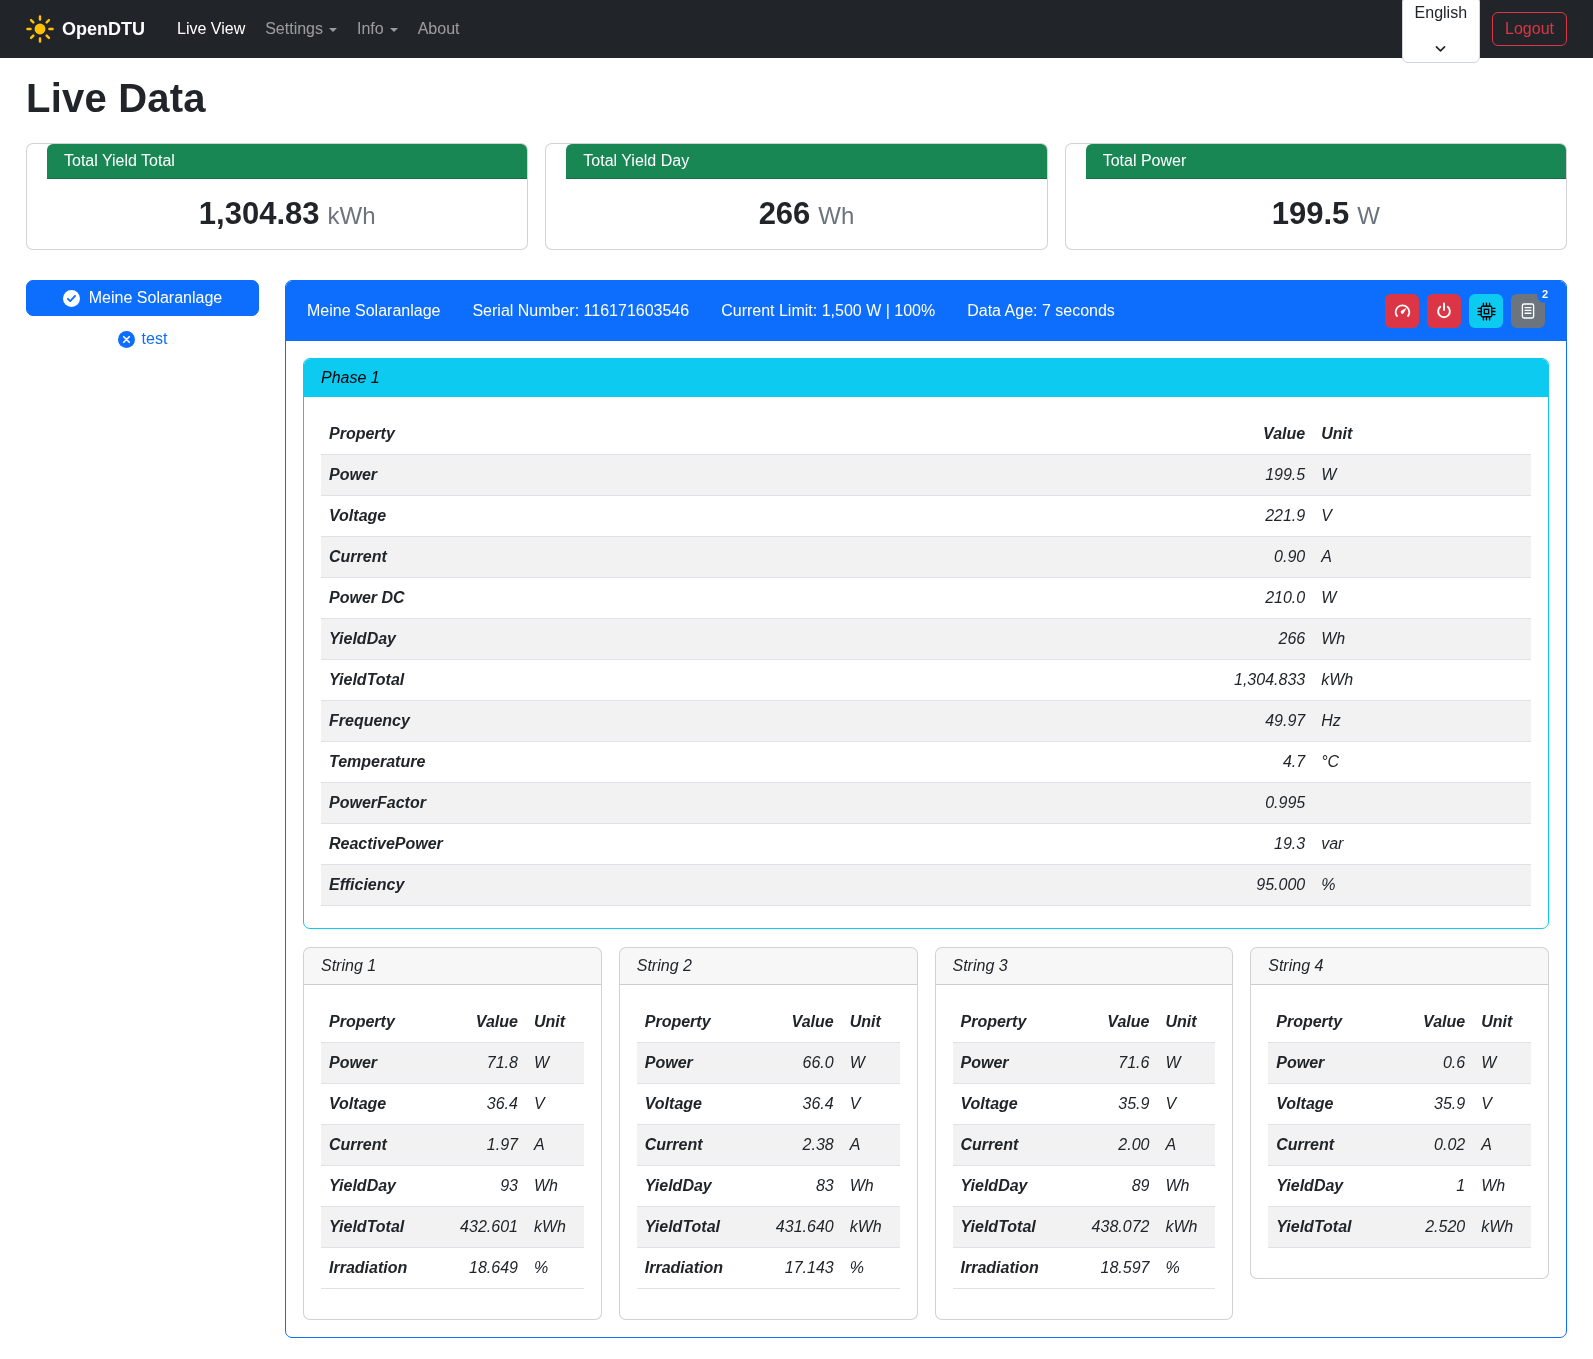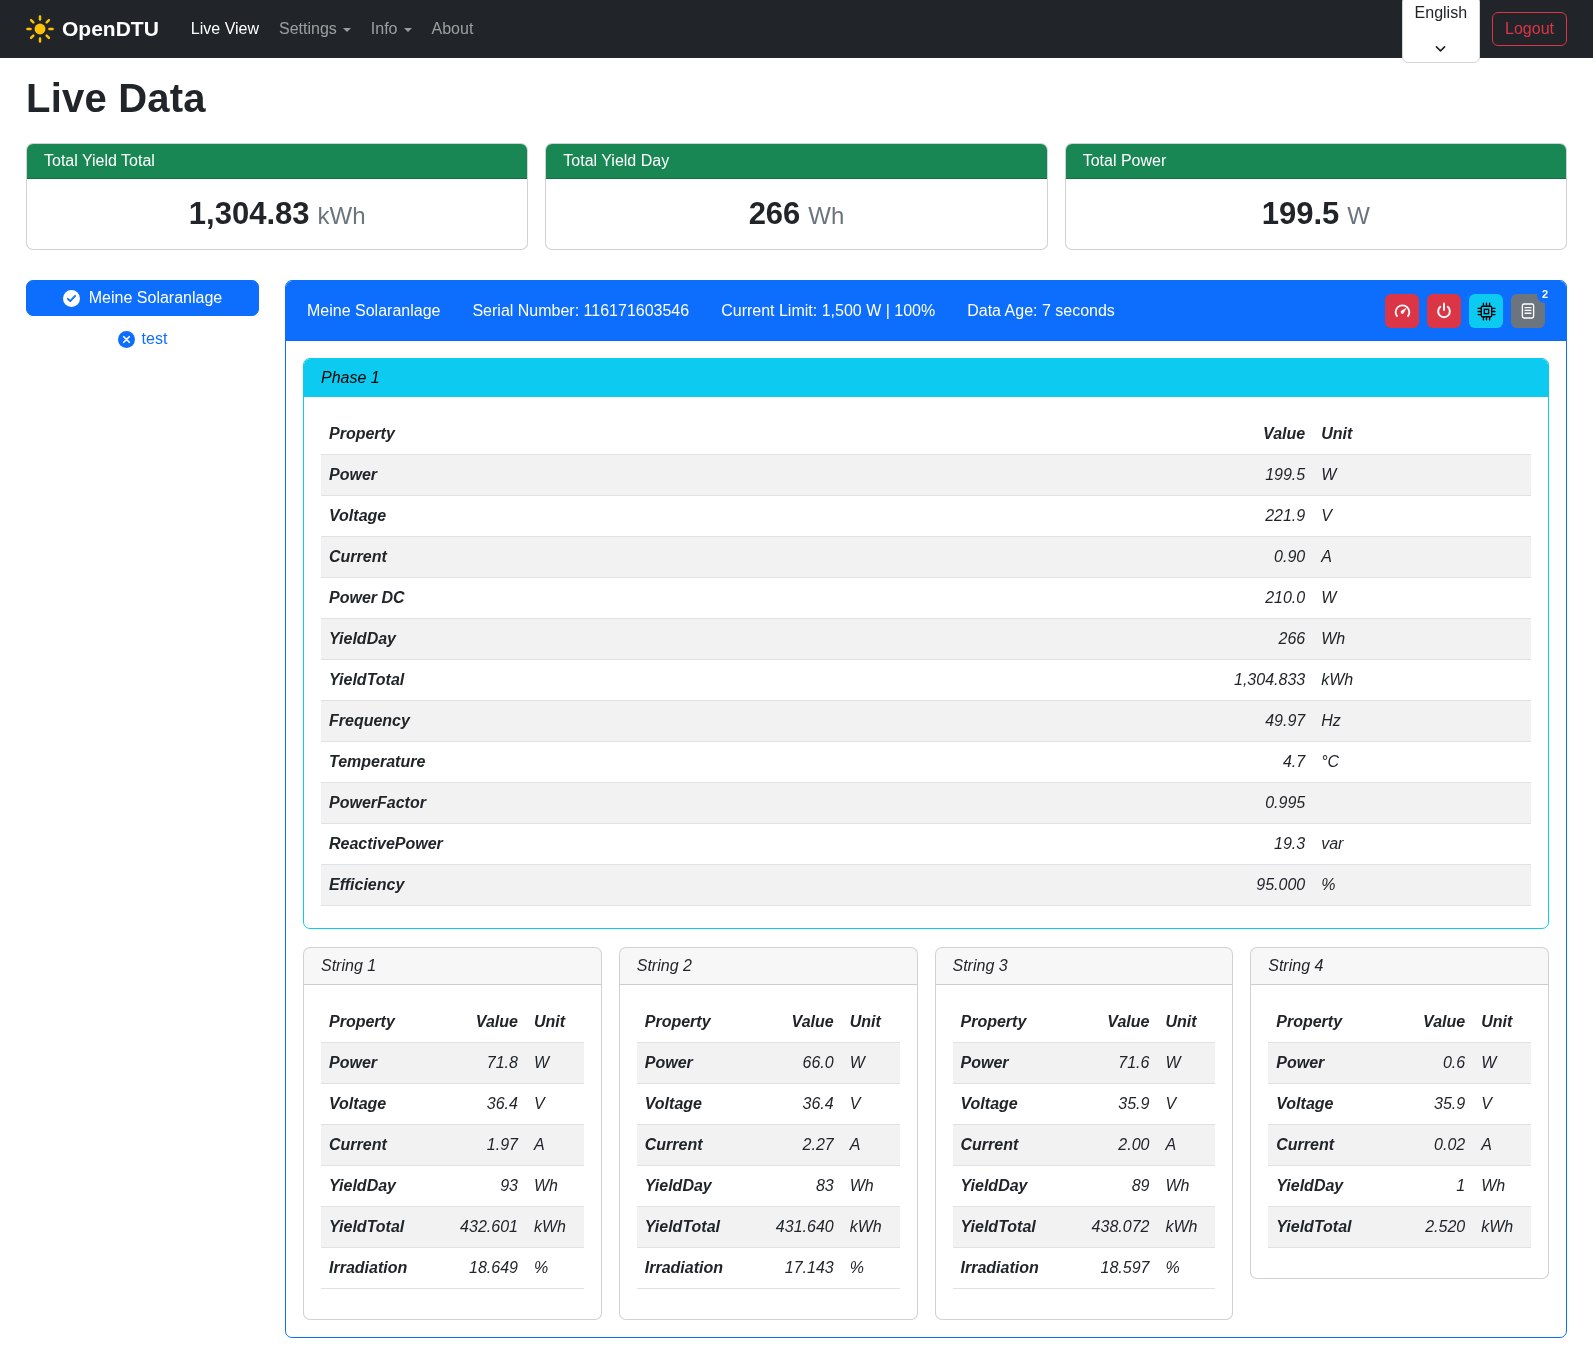--- a/index.html
+++ b/index.html
@@ -13,21 +13,21 @@
   }
 
   
   .navbar {
     background: #212529;
     height: 58px;
     display: flex;
     align-items: center;
     padding: 0 26px;
   }
-  .brand { display: flex; align-items: center; gap: 8px; color: #fff; font-size: 21px; font-weight: 700; margin-right: 22px; cursor: pointer; }
+  .brand { display: flex; align-items: center; gap: 8px; color: #fff; font-size: 18px; font-weight: 700; margin-right: 22px; cursor: pointer; }
   .nav-links { display: flex; align-items: center; gap: 0; }
   .nav-link {
     color: rgba(255,255,255,.55);
     padding: 8px 10px;
     text-decoration: none;
     display: flex; align-items: center; gap: 6px;
     cursor: pointer; font-size: 16px;
   }
   .nav-link.active { color: #fff; }
   .caret { width: 0; height: 0; border-top: 4px solid currentColor; border-left: 4px solid transparent; border-right: 4px solid transparent; display: inline-block; margin-top: 2px; }
@@ -40,21 +40,21 @@
     background: transparent; color: #dc3545; border: 1px solid #dc3545; border-radius: 6px;
     padding: 7px 12px; font-size: 16px; cursor: pointer; font-family: inherit;
   }
 
   
   .container { padding: 16px 26px 24px 26px; }
   h1.page-title { font-size: 40px; font-weight: 700; margin: 2px 0 22px 0; letter-spacing: .2px; }
 
   .summary-row { display: flex; gap: 17px; margin-bottom: 30px; }
   .card { background: #fff; border: 1px solid rgba(0,0,0,.175); border-radius: 7px; }
-  .summary-card { flex: 1 1 0; }
+  .summary-card { flex: 1 1 0; padding-left: 20px; }
   .summary-card .card-header {
     background: #198754; color: #fff; padding: 8px 17px; font-size: 16px;
     border-radius: 6px 6px 0 0; border-bottom: 1px solid rgba(0,0,0,.175);
   }
   .summary-card .card-body { padding: 17px; text-align: center; }
   .summary-value { font-size: 31px; font-weight: 700; color: #212529; }
   .summary-unit { font-size: 24px; color: #6c757d; margin-left: 8px; font-weight: 400; }
 
   .content-row { display: flex; gap: 26px; align-items: flex-start; }
   .sidebar { width: 233px; flex-shrink: 0; }
@@ -426,21 +426,21 @@
                       <td class="cell-value">66.0</td>
                       <td class="cell-unit">W</td>
                     </tr>
                     <tr>
                       <th class="cell-property">Voltage</th>
                       <td class="cell-value">36.4</td>
                       <td class="cell-unit">V</td>
                     </tr>
                     <tr>
                       <th class="cell-property">Current</th>
-                      <td class="cell-value">2.27</td>
+                      <td class="cell-value">2.38</td>
                       <td class="cell-unit">A</td>
                     </tr>
                     <tr>
                       <th class="cell-property">YieldDay</th>
                       <td class="cell-value">83</td>
                       <td class="cell-unit">Wh</td>
                     </tr>
                     <tr>
                       <th class="cell-property">YieldTotal</th>
                       <td class="cell-value">431.640</td>

